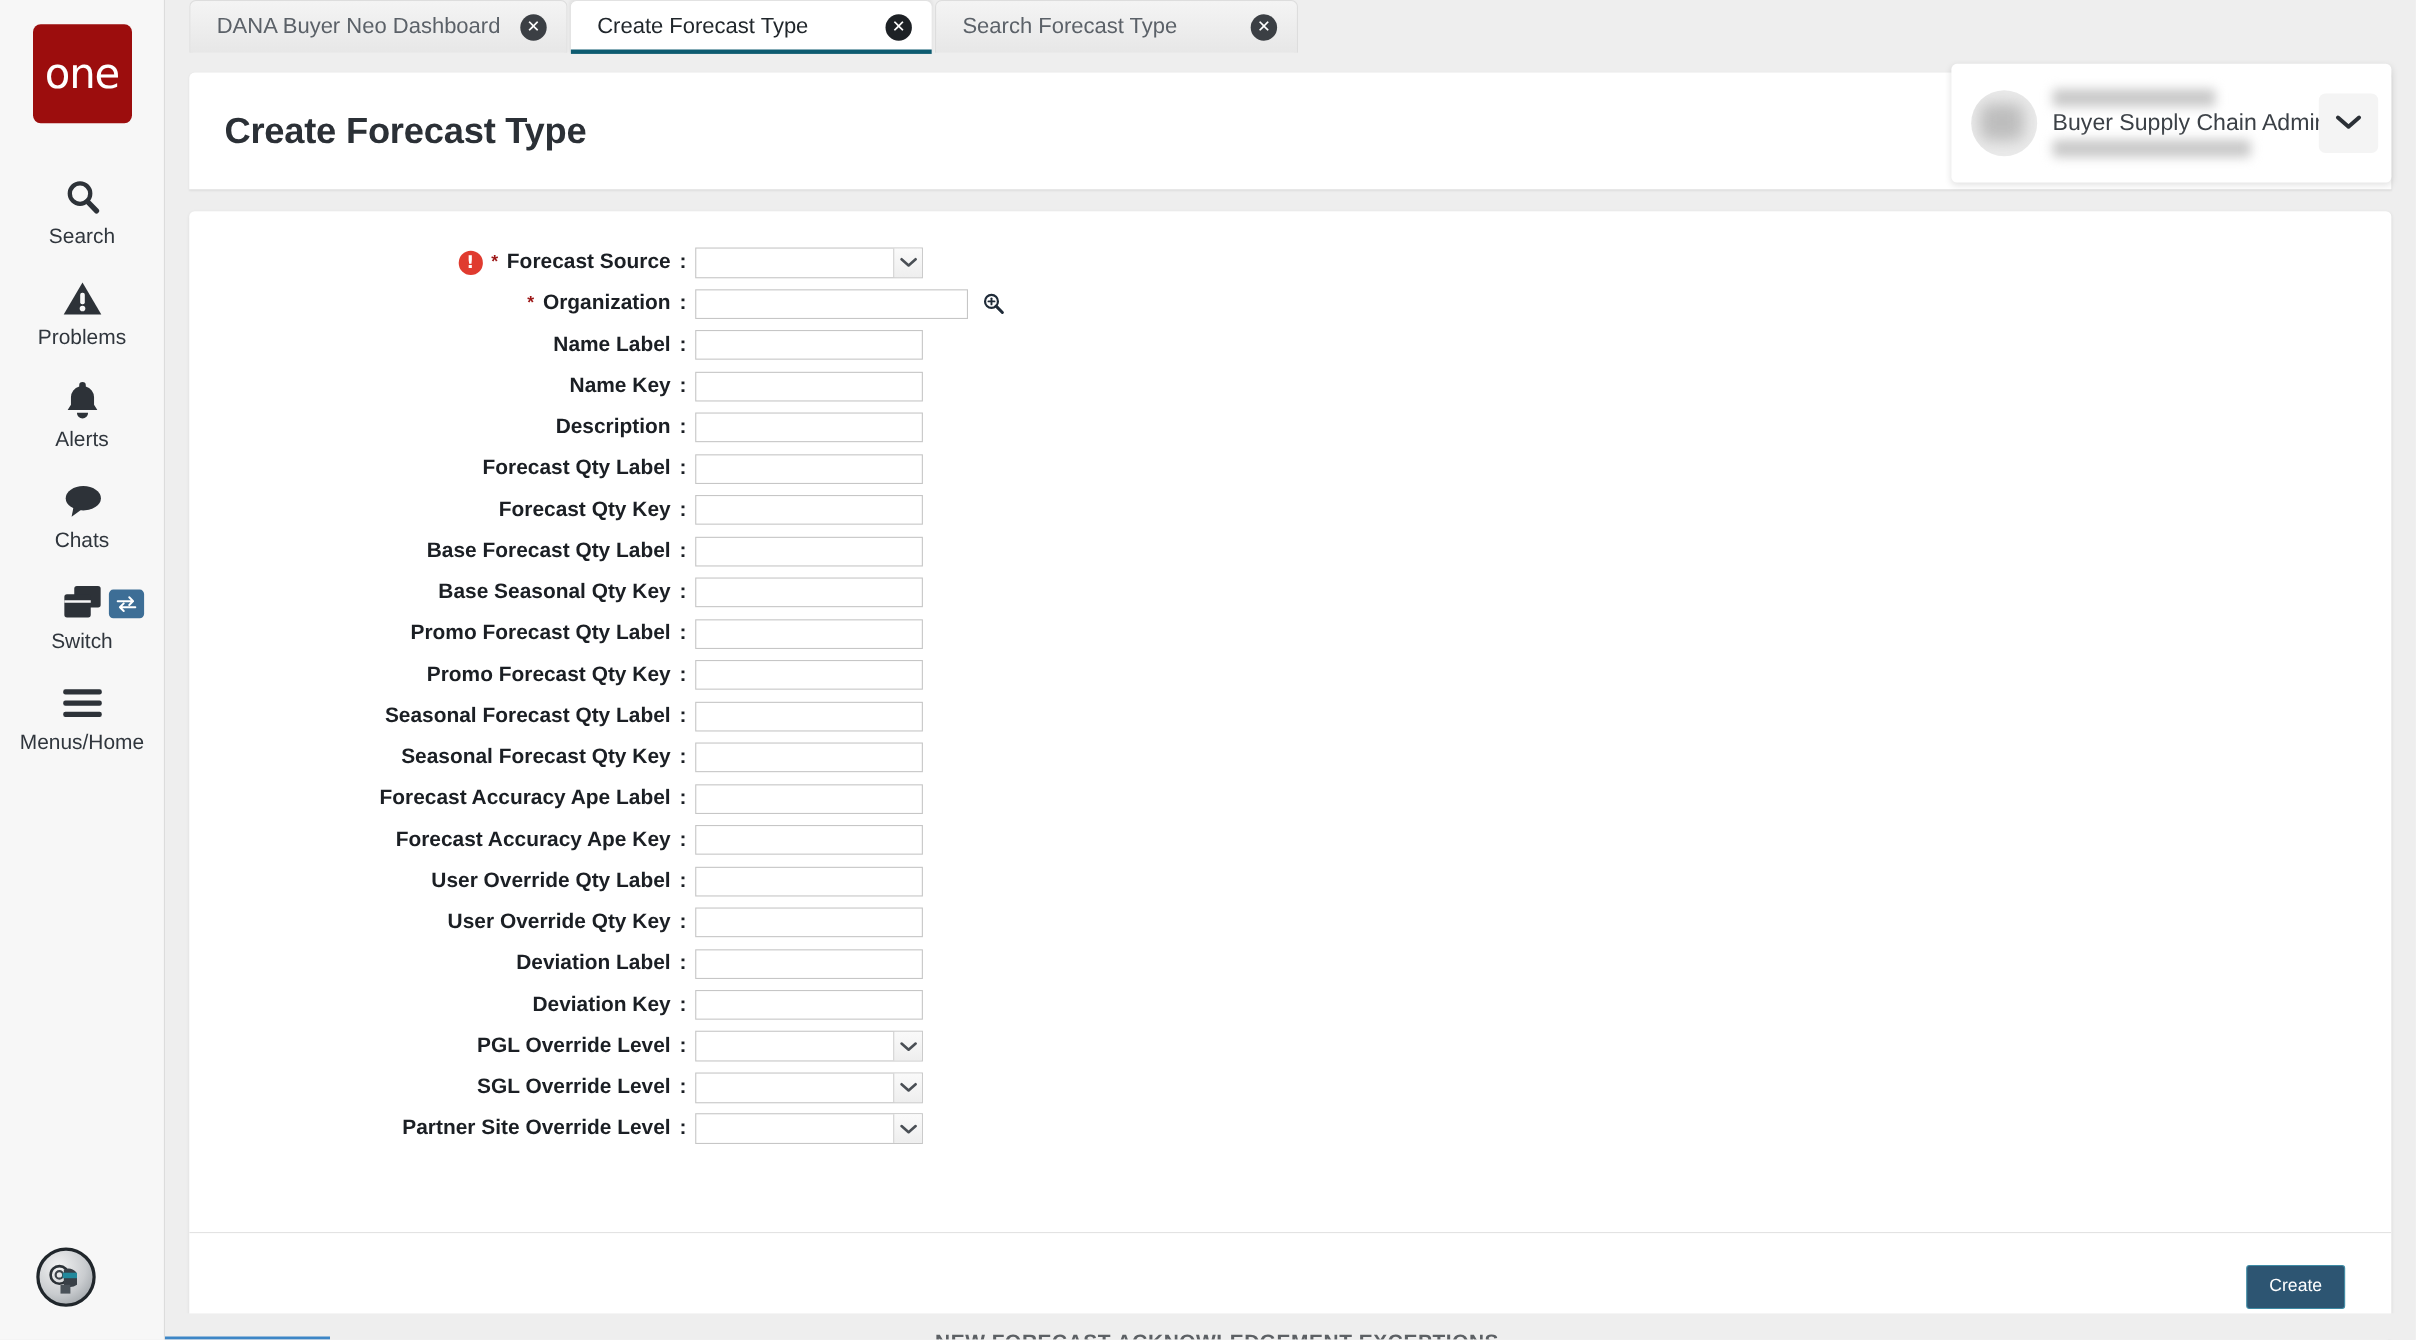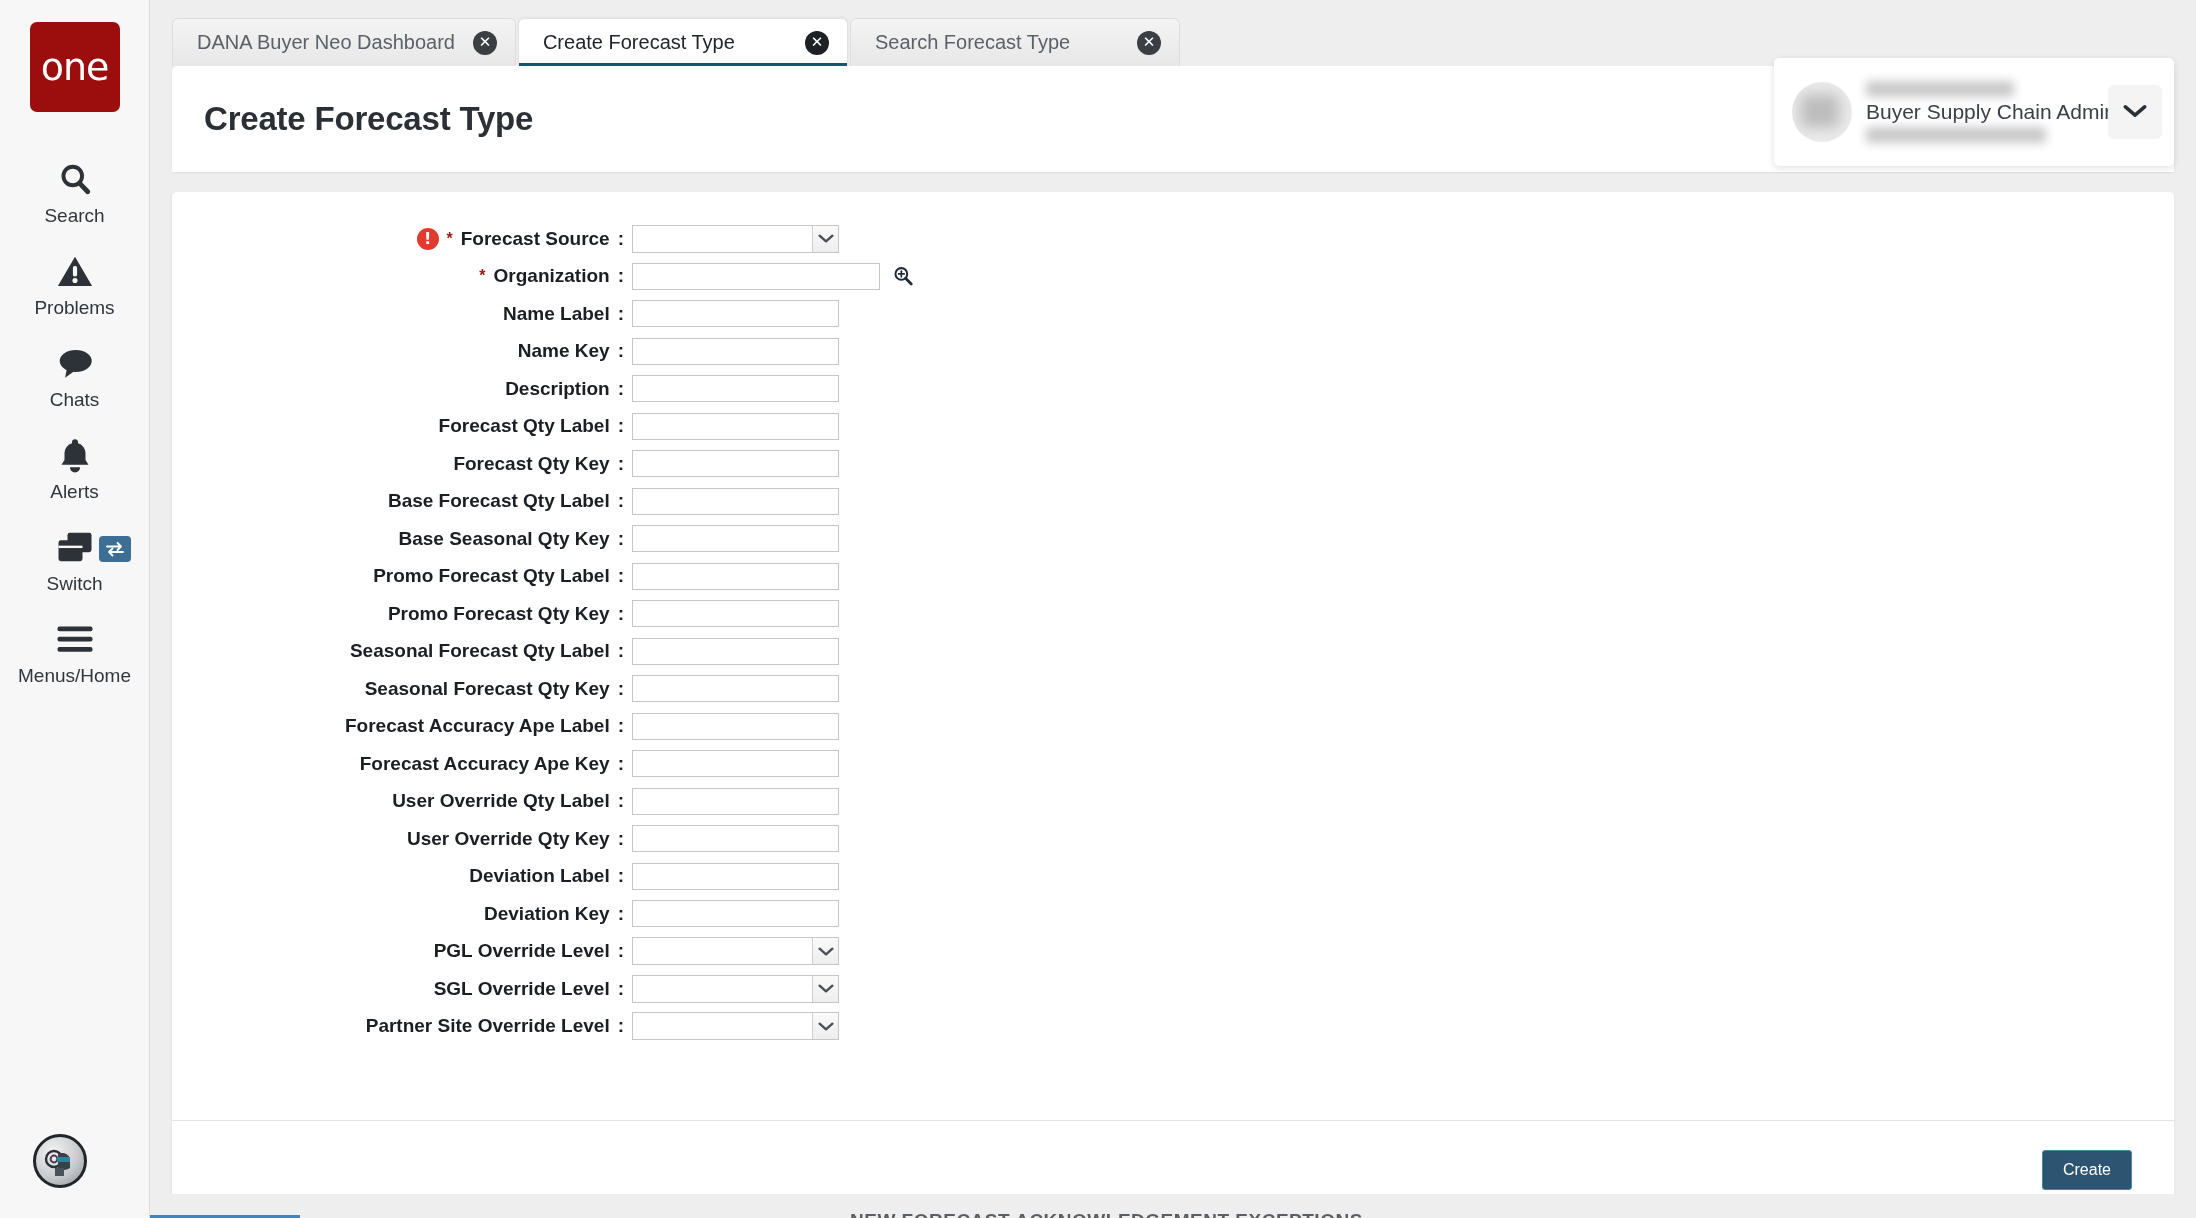--- a/index.html
+++ b/index.html
@@ -106,21 +106,20 @@
     background: #eeeeee;
     display: flex;
     flex-direction: column;
     overflow: hidden;
   }
 
   
   .tabstrip {
     height: 66px;
     display: flex;
-    align-items: flex-end;
     padding-left: 22px;
     gap: 2px;
     background: #eeeeee;
     flex: 0 0 66px;
   }
   .tab {
     height: 48px;
     min-width: 330px;
     padding: 0 18px 0 24px;
     display: flex;
@@ -470,36 +469,36 @@
             <path d="M12 1.2 L23.4 20.6 L0.6 20.6 Z"></path>
             <rect x="10.6" y="7.4" width="2.8" height="7" fill="#f7f7f7" rx="1.2"></rect>
             <circle cx="12" cy="17" r="1.7" fill="#f7f7f7"></circle>
           </svg>
         </span>
         <span class="nav-label">Problems</span>
       </div>
 
       <div class="nav-item">
         <span class="nav-icon">
+          <svg width="34" height="36" viewBox="0 0 22 24" fill="currentColor">
+            <path d="M11 1.5 a2 2 0 0 1 2 2 v0.7 a6.8 6.8 0 0 1 5 6.5 v4.6 l2 3.2 H2 l2-3.2 v-4.6 a6.8 6.8 0 0 1 5-6.5 V3.5 a2 2 0 0 1 2-2 Z"></path>
+            <path d="M7.6 20.2 h6.8 a3.4 3.4 0 0 1 -6.8 0 Z"></path>
+          </svg>
+        </span>
+        <span class="nav-label">Alerts</span>
+      </div>
+
+      <div class="nav-item">
+        <span class="nav-icon">
           <svg width="38" height="32" viewBox="0 0 26 22" fill="currentColor">
             <ellipse cx="13.5" cy="9.6" rx="11" ry="7.6"></ellipse>
             <path d="M7.4 15 L6.2 21.2 L12.4 16.6 Z"></path>
           </svg>
         </span>
         <span class="nav-label">Chats</span>
-      </div>
-
-      <div class="nav-item">
-        <span class="nav-icon">
-          <svg width="34" height="36" viewBox="0 0 22 24" fill="currentColor">
-            <path d="M11 1.5 a2 2 0 0 1 2 2 v0.7 a6.8 6.8 0 0 1 5 6.5 v4.6 l2 3.2 H2 l2-3.2 v-4.6 a6.8 6.8 0 0 1 5-6.5 V3.5 a2 2 0 0 1 2-2 Z"></path>
-            <path d="M7.6 20.2 h6.8 a3.4 3.4 0 0 1 -6.8 0 Z"></path>
-          </svg>
-        </span>
-        <span class="nav-label">Alerts</span>
       </div>
 
       <div class="nav-item">
         <span class="nav-icon">
           <svg width="36" height="32" viewBox="0 0 24 21" fill="currentColor">
             <rect x="7" y="1" width="16" height="13" rx="1.6"></rect>
             <rect x="1" y="6" width="16" height="14" rx="1.6"></rect>
             <rect x="1" y="6" width="16" height="3.6" fill="#f7f7f7" opacity="0"></rect>
             <line x1="1" y1="10.4" x2="17" y2="10.4" stroke="#f7f7f7" stroke-width="1.6"></line>
           </svg>

